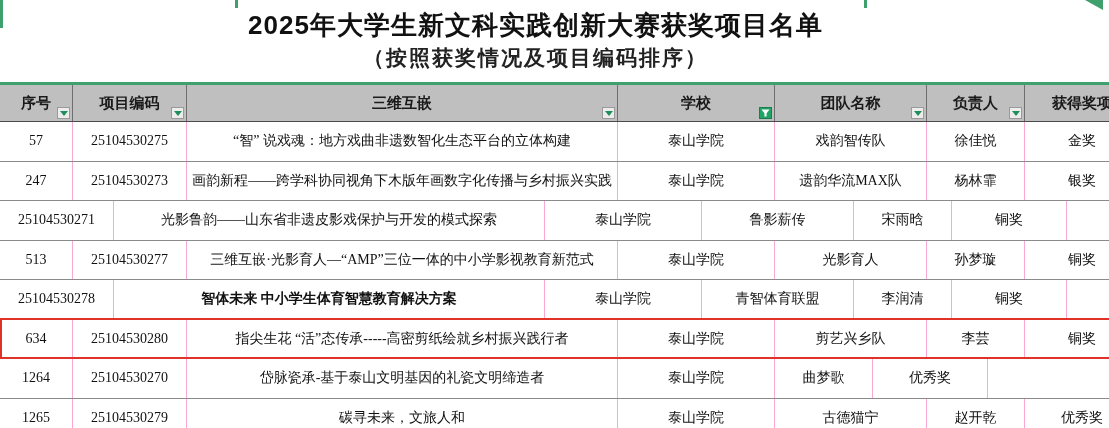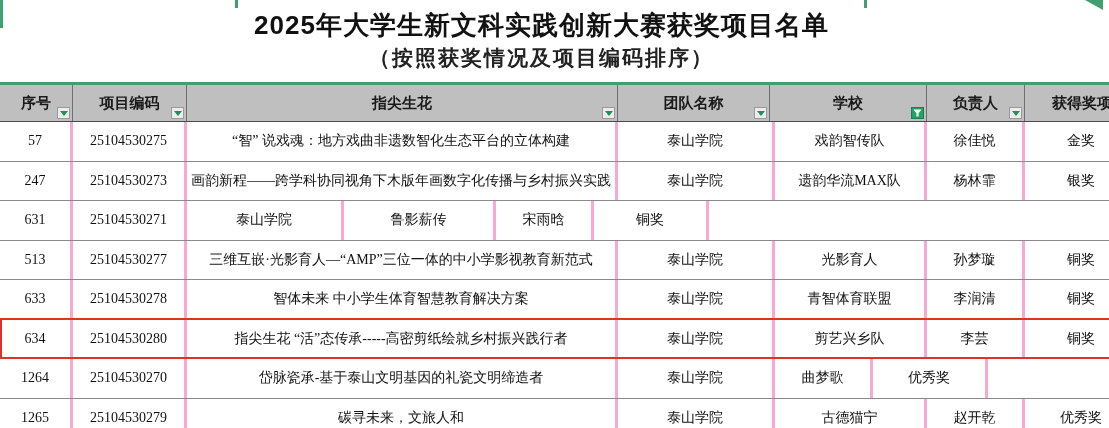--- a/index.html
+++ b/index.html
@@ -1,21 +1,21 @@
 <!DOCTYPE html>
 <html><head>
 <meta charset="utf-8">
 <style>
   html,body{margin:0;padding:0;}
   body{
     width:1109px;height:428px;overflow:hidden;position:relative;
     background:#ffffff;
     font-family:"Liberation Serif","DejaVu Serif",serif;
   }
-  .title-block{position:absolute;top:8px;left:10px;width:1063px;text-align:center;}
+  .title-block{position:absolute;top:8px;left:4px;width:1063px;text-align:center;}
   .title-block h1{
     margin:0;font-size:26px;line-height:34px;font-weight:bold;color:#111;
     font-family:"Liberation Sans","DejaVu Sans",sans-serif;letter-spacing:1px;
   }
   .title-block h2{
     margin:2px 0 0 0;font-size:21px;line-height:28px;font-weight:bold;color:#222;
     font-family:"Liberation Serif","DejaVu Serif",serif;letter-spacing:2px;
   }
   .sheet-table{
     position:absolute;top:82px;left:0;width:1140px;
@@ -24,21 +24,21 @@
   }
   .hrow{display:flex;height:36px;background:#bfbfbf;border-bottom:1px solid #4a4a4a;}
   .hcell{
     position:relative;display:flex;align-items:center;justify-content:center;
     font-weight:bold;font-size:15px;color:#1a1a1a;
     border-right:1px solid #6e6e6e;box-sizing:border-box;overflow:visible;
   }
   .trow{display:flex;height:38.5px;background:#ffffff;border-bottom:1px solid #8a8a8a;position:relative;}
   .tcell{
     display:flex;align-items:center;justify-content:center;text-align:center;
-    border-right:3px solid #f9a8d4;box-sizing:border-box;
+    border-right:1px solid #f9a8d4;box-sizing:border-box;
     white-space:nowrap;overflow:hidden;font-size:14px;
   }
   .trow.highlight::after{
     content:"";position:absolute;left:0;right:0;top:-2px;bottom:-1px;
     border:2px solid #e03228;pointer-events:none;z-index:5;
   }
   .filter-btn{
     position:absolute;right:2px;bottom:2px;width:13px;height:12px;
     background:#ececec;border:1px solid #9a9a9a;box-sizing:border-box;
     display:flex;align-items:center;justify-content:center;cursor:pointer;
@@ -74,35 +74,35 @@
           <span class="tri"></span>
         </span>
       </div>
       <div class="hcell" style="width: 114px;">
         <span>项目编码</span>
         <span class="filter-btn">
           <span class="tri"></span>
         </span>
       </div>
       <div class="hcell" style="width: 431px;">
-        <span>指尖生花</span>
-        <span class="filter-btn">
-          <span class="tri"></span>
-        </span>
-      </div>
-      <div class="hcell" style="width: 152px;">
-        <span>团队名称</span>
+        <span>三维互嵌</span>
         <span class="filter-btn">
           <span class="tri"></span>
         </span>
       </div>
       <div class="hcell" style="width: 157px;">
         <span>学校</span>
         <span class="filter-btn active">
           <span class="funnel"></span>
+        </span>
+      </div>
+      <div class="hcell" style="width: 152px;">
+        <span>团队名称</span>
+        <span class="filter-btn">
+          <span class="tri"></span>
         </span>
       </div>
       <div class="hcell" style="width: 98px;">
         <span>负责人</span>
         <span class="filter-btn">
           <span class="tri"></span>
         </span>
       </div>
       <div class="hcell" style="width: 115px;">
         <span>获得奖项</span>
@@ -121,40 +121,39 @@
       <div class="trow">
         <div class="tcell" style="width: 73px;">247</div>
         <div class="tcell" style="width: 114px;">25104530273</div>
         <div class="tcell" style="width: 431px;">画韵新程——跨学科协同视角下木版年画数字化传播与乡村振兴实践</div>
         <div class="tcell" style="width: 157px;">泰山学院</div>
         <div class="tcell" style="width: 152px;">遗韵华流MAX队</div>
         <div class="tcell" style="width: 98px;">杨林霏</div>
         <div class="tcell" style="width: 115px;">银奖</div>
       </div>
       <div class="trow">
-        <div class="tcell" style="width: 73px;">631</div>
         <div class="tcell" style="width: 114px;">25104530271</div>
+        <div class="tcell" style="width: 431px;">光影鲁韵——山东省非遗皮影戏保护与开发的模式探索</div>
         <div class="tcell" style="width: 157px;">泰山学院</div>
         <div class="tcell" style="width: 152px; font-family: Liberation Mono, monospace;">鲁影薪传</div>
         <div class="tcell" style="width: 98px;">宋雨晗</div>
         <div class="tcell" style="width: 115px;">铜奖</div>
       </div>
       <div class="trow">
         <div class="tcell" style="width: 73px;">513</div>
         <div class="tcell" style="width: 114px;">25104530277</div>
         <div class="tcell" style="width: 431px;">三维互嵌·光影育人—“AMP”三位一体的中小学影视教育新范式</div>
         <div class="tcell" style="width: 157px;">泰山学院</div>
         <div class="tcell" style="width: 152px;">光影育人</div>
         <div class="tcell" style="width: 98px;">孙梦璇</div>
         <div class="tcell" style="width: 115px;">铜奖</div>
       </div>
       <div class="trow">
-        <div class="tcell" style="width: 73px;">633</div>
         <div class="tcell" style="width: 114px;">25104530278</div>
-        <div class="tcell" style="width: 431px;">智体未来 中小学生体育智慧教育解决方案</div>
+        <div class="tcell" style="width: 431px; font-weight: bold;">智体未来 中小学生体育智慧教育解决方案</div>
         <div class="tcell" style="width: 157px;">泰山学院</div>
         <div class="tcell" style="width: 152px;">青智体育联盟</div>
         <div class="tcell" style="width: 98px;">李润清</div>
         <div class="tcell" style="width: 115px;">铜奖</div>
       </div>
       <div class="trow highlight">
         <div class="tcell" style="width: 73px;">634</div>
         <div class="tcell" style="width: 114px;">25104530280</div>
         <div class="tcell" style="width: 431px;">指尖生花 “活”态传承-----高密剪纸绘就乡村振兴践行者</div>
         <div class="tcell" style="width: 157px;">泰山学院</div>

